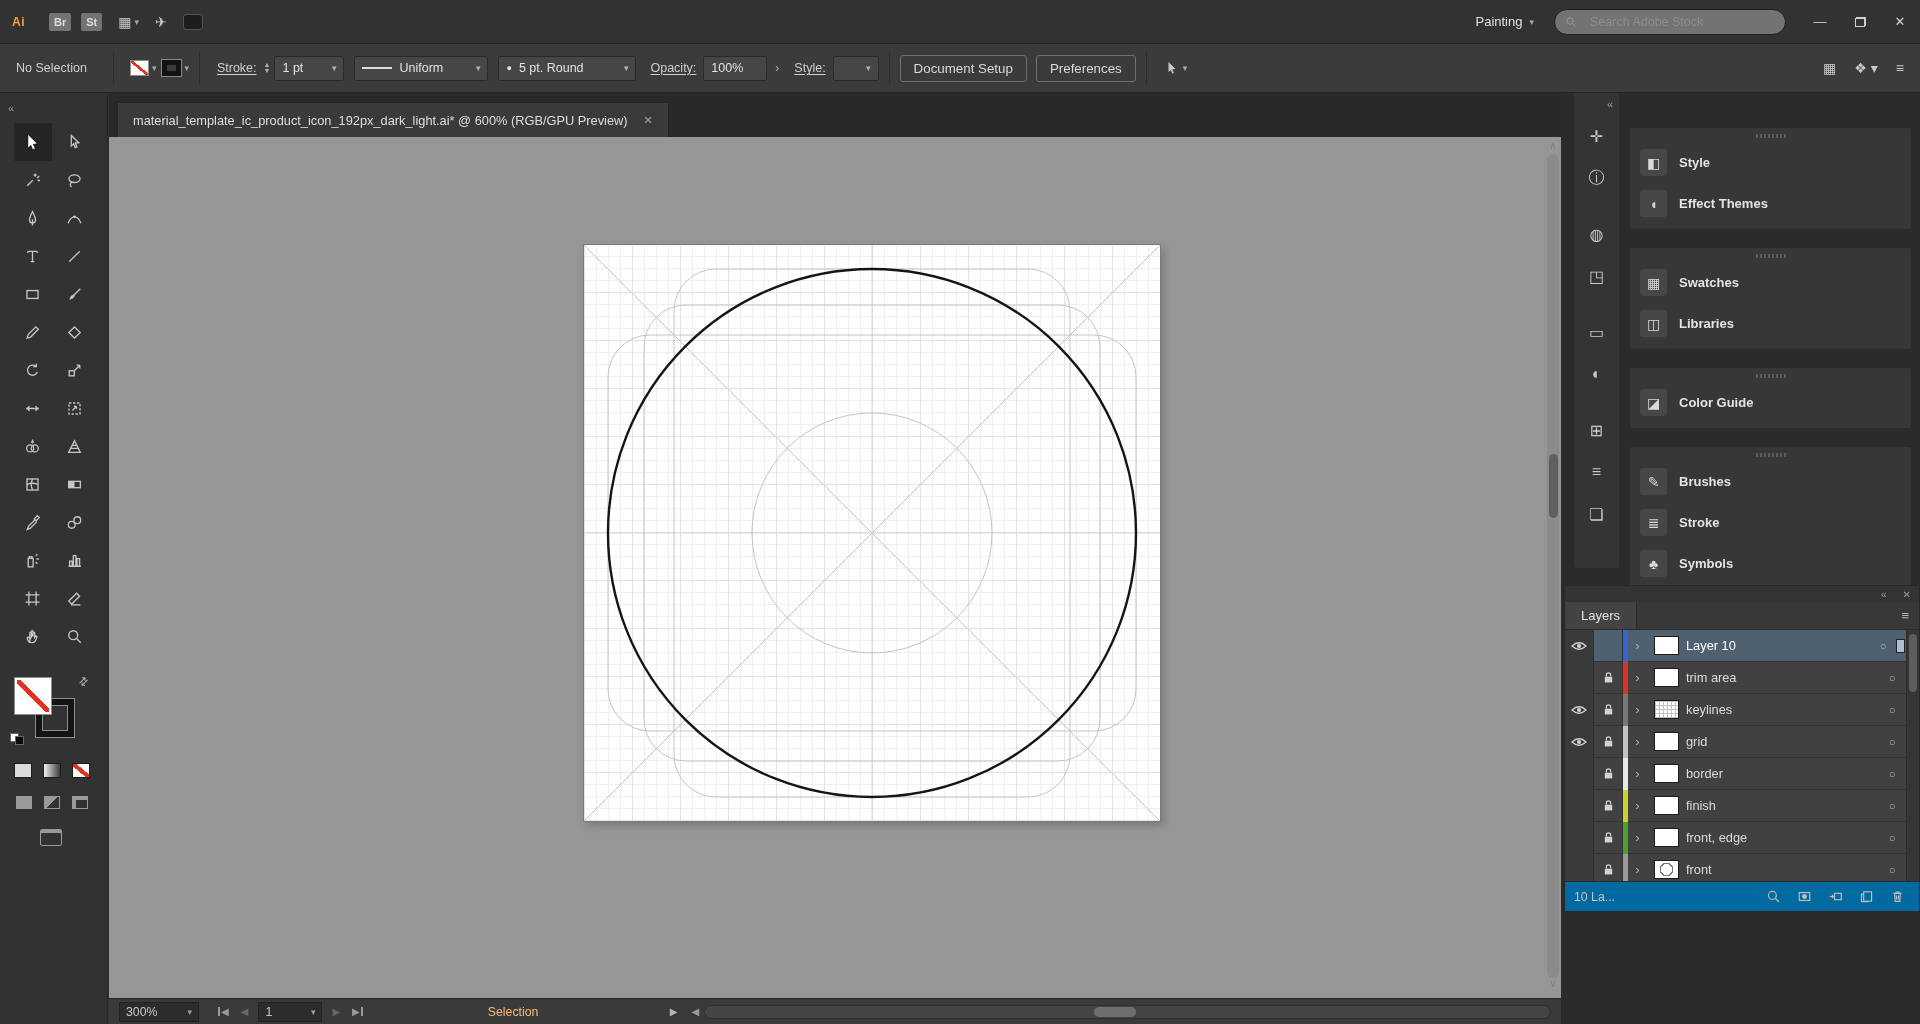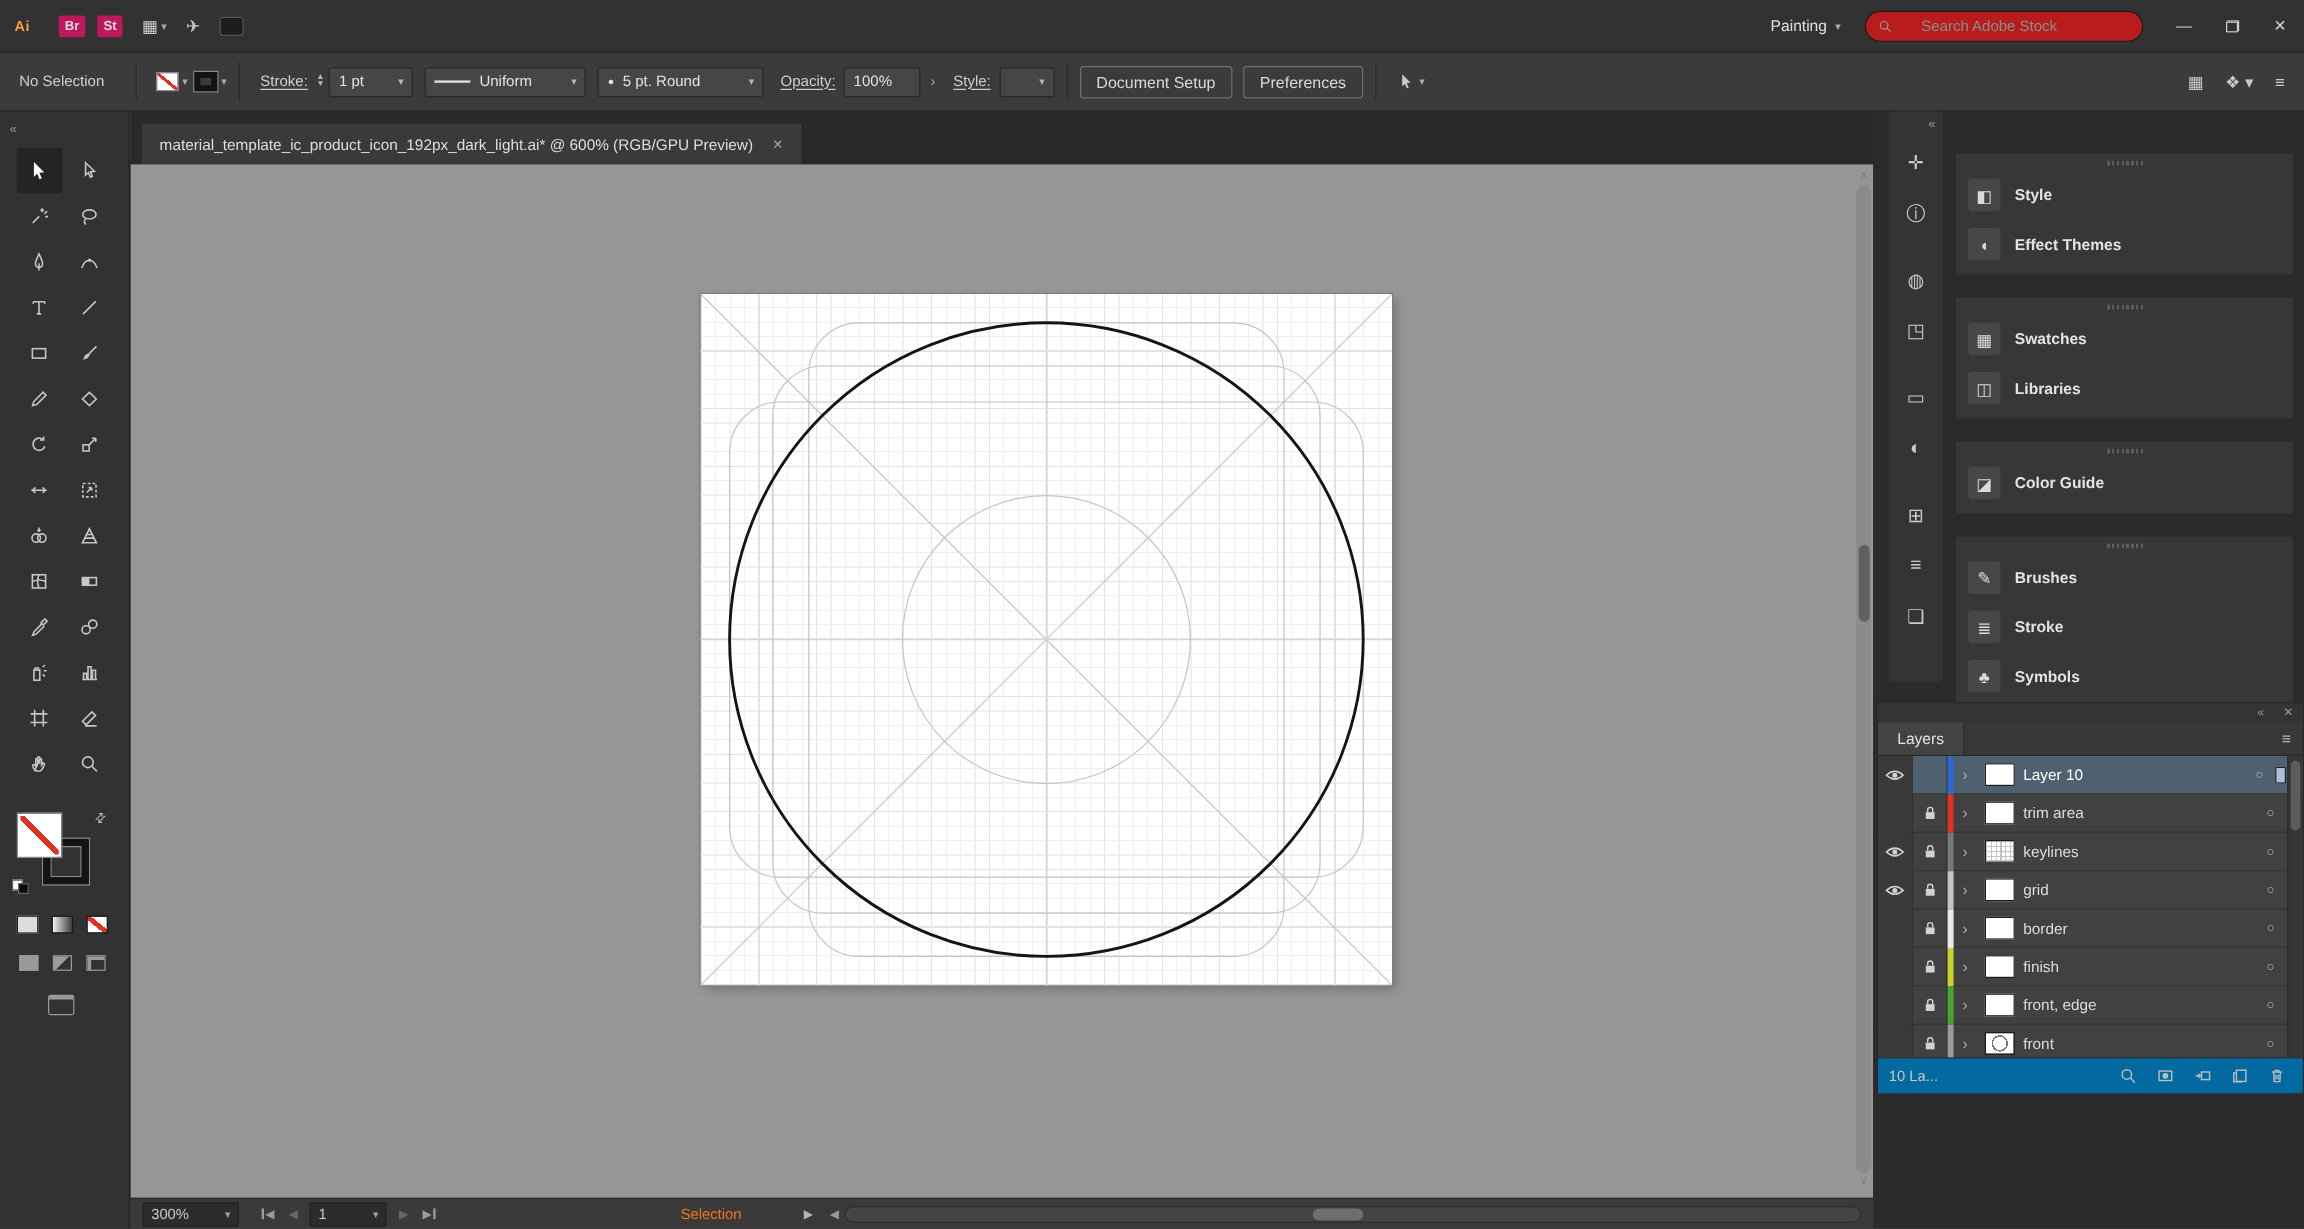--- a/index.html
+++ b/index.html
@@ -4,26 +4,26 @@
 <style>
   *{box-sizing:border-box;margin:0;padding:0;user-select:none}
   html,body{width:1920px;height:1024px;overflow:hidden}
   body{position:relative;background:#323232;font-family:"Liberation Sans",sans-serif;color:#d6d6d6;font-size:13px}
 
   
   #menubar{position:absolute;left:0;top:0;width:1920px;height:44px;background:#323232;border-bottom:1px solid #262626;display:flex;align-items:center}
   #logo{color:#ff9b3e;font-weight:bold;font-size:12px;padding:0 14px 0 12px;letter-spacing:.5px}
   .menus{display:flex;height:100%}
   .menu-item{display:flex;align-items:center;padding:0 13px;font-size:13.5px;color:#e3e3e3;cursor:default}
-  .mbadge{background:#be185d;color:#ddd;font-size:11px;font-weight:bold;border-radius:2px;padding:3px 5px;margin-left:10px}
+  .mbadge{background:#737373;color:#ddd;font-size:11px;font-weight:bold;border-radius:2px;padding:3px 5px;margin-left:10px}
   .mico{color:#c9c9c9;font-size:14px;margin-left:16px;display:flex;align-items:center;gap:3px}
   .cvd{font-size:9px;color:#a8a8a8}
   #touch-ico{width:20px;height:16px;background:#1d1d1d;border:1px solid #555;border-radius:3px;margin-left:16px}
   #workspace{margin-left:auto;display:flex;align-items:center;gap:7px;color:#e0e0e0;font-size:13px;padding:0 10px}
-  #searchbox{width:232px;height:26px;background:#b91c1c;border:1px solid #1e1e1e;border-radius:13px;display:flex;align-items:center;padding:0 10px;gap:24px;margin:0 14px 0 10px}
+  #searchbox{width:232px;height:26px;background:#737373;border:1px solid #1e1e1e;border-radius:13px;display:flex;align-items:center;padding:0 10px;gap:13px;margin:0 14px 0 10px}
   #searchbox svg{width:12px;height:12px;color:#9a9a9a;flex:none}
   #searchbox input{flex:1;background:transparent;border:none;outline:none;color:#cfcfcf;font-size:12.5px;font-family:"Liberation Sans",sans-serif}
   #searchbox input::placeholder{color:#8d8d8d}
   .winbtn{width:40px;height:44px;display:flex;align-items:center;justify-content:center;color:#cfcfcf;font-size:13px}
   .restore-ico{position:relative;width:11px;height:10px}
   .restore-ico::before{content:"";position:absolute;right:0;top:0;width:8px;height:7px;border:1px solid #cfcfcf}
   .restore-ico::after{content:"";position:absolute;left:0;bottom:0;width:8px;height:7px;border:1px solid #cfcfcf;background:#323232}
 
   
   #controlbar{position:absolute;left:0;top:44px;width:1920px;height:49px;background:#3b3b3b;border-bottom:1px solid #252525;display:flex;align-items:center;font-size:12.5px}
@@ -93,21 +93,21 @@
   
   #statusbar{height:26px;background:#3a3a3a;border-top:1px solid #282828;display:flex;align-items:center;font-size:12.3px;color:#c9c9c9}
   .sfld{height:20px;background:#2c2c2c;border:1px solid #222;display:flex;align-items:center;padding:0 6px;gap:6px}
   #zoomfld{margin-left:10px;width:80px}
   #zoomfld .cv{margin-left:auto;font-size:9px;color:#a0a0a0}
   .navbtn{display:flex;align-items:center;color:#9a9a9a;font-size:10px;padding:0 6px}
   .navbtn.dim{color:#686868}
   .navbtn .bar{display:inline-block;width:2px;height:9px;background:currentColor;margin:0 1px}
   #abfld{width:64px;margin:0 4px}
   #abfld .cv{margin-left:auto;font-size:9px;color:#a0a0a0}
-  #statustext{margin-left:118px;width:130px;text-align:right;color:#f97316}
+  #statustext{margin-left:118px;width:130px;text-align:left;color:#fdba74}
   #statusplay{color:#b5b5b5;font-size:10px;margin-left:52px}
   #hscroll{flex:1;display:flex;align-items:center;margin:0 10px 0 14px;gap:5px}
   #hscroll .harr{color:#9a9a9a;font-size:10px}
   #hscroll .track{flex:1;height:14px;background:#444;border:1px solid #2e2e2e;border-radius:7px;position:relative}
   #hscroll .thumb{position:absolute;left:46%;top:1px;width:42px;height:10px;background:#6e6e6e;border-radius:5px}
 
   
   #rightdock{position:absolute;left:1561px;top:93px;width:359px;height:931px;background:#2b2b2b}
   #iconstrip{position:absolute;left:13px;top:0;width:45px;height:475px;background:#343434;border-radius:0 0 3px 3px}
   #strip-head{height:22px;display:flex;align-items:center;justify-content:flex-end;padding:0 6px;color:#9a9a9a;font-size:11px}

